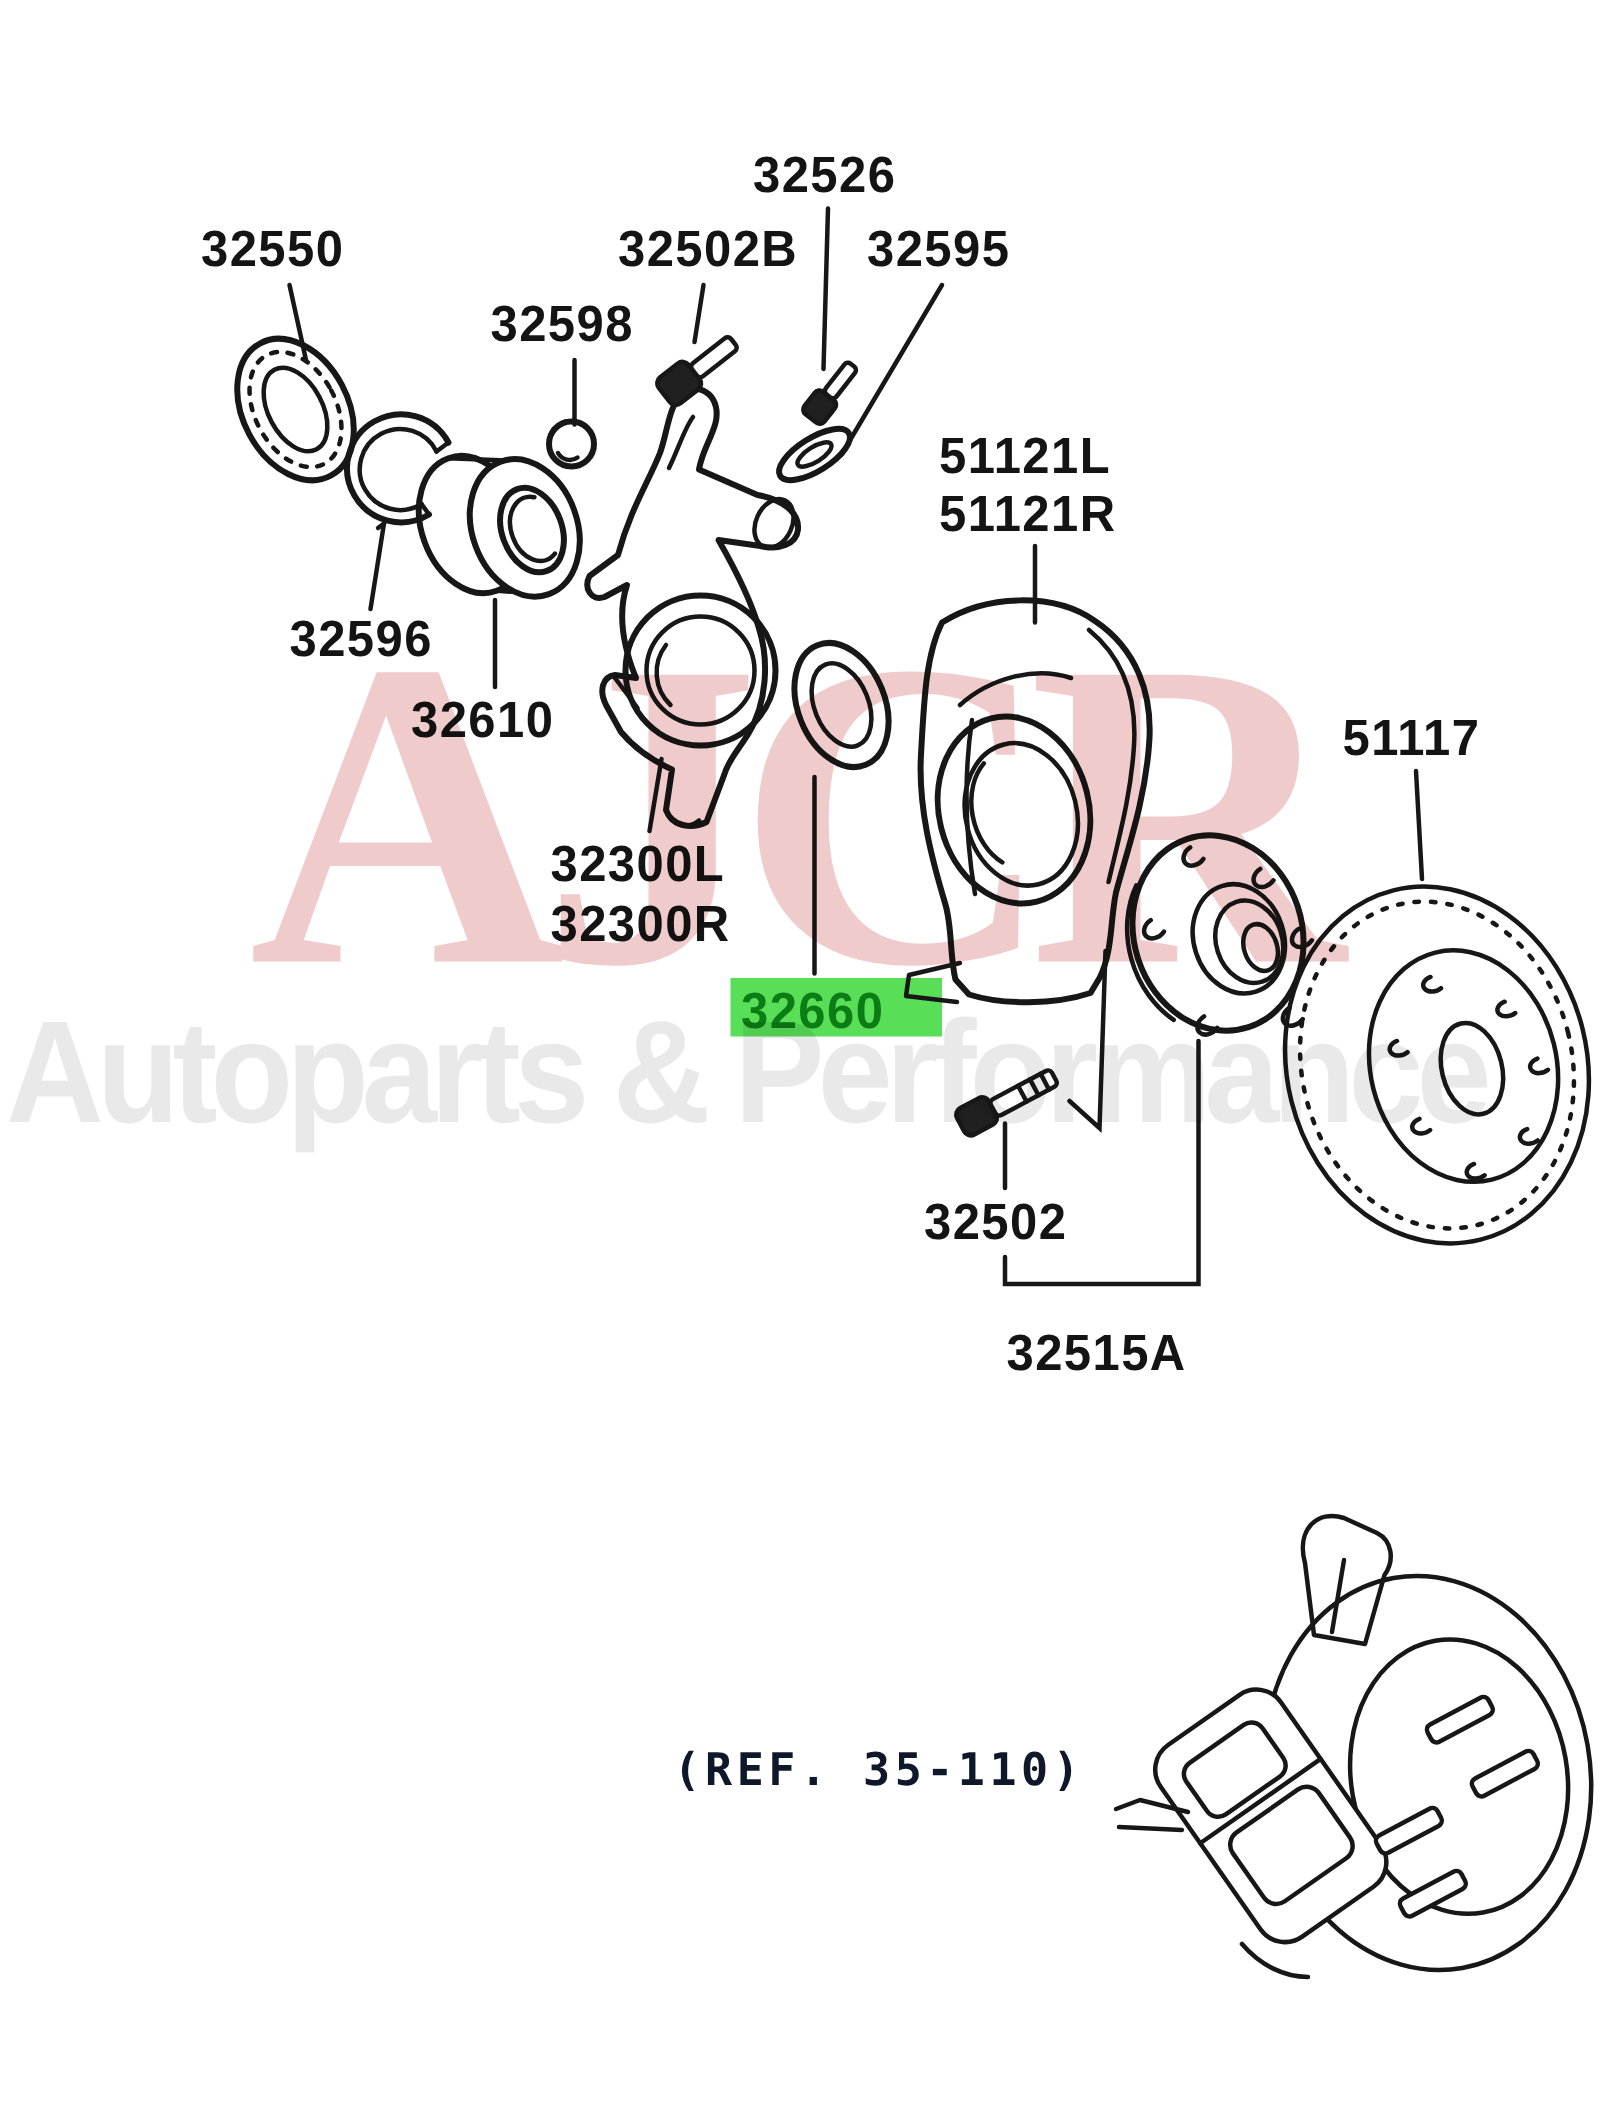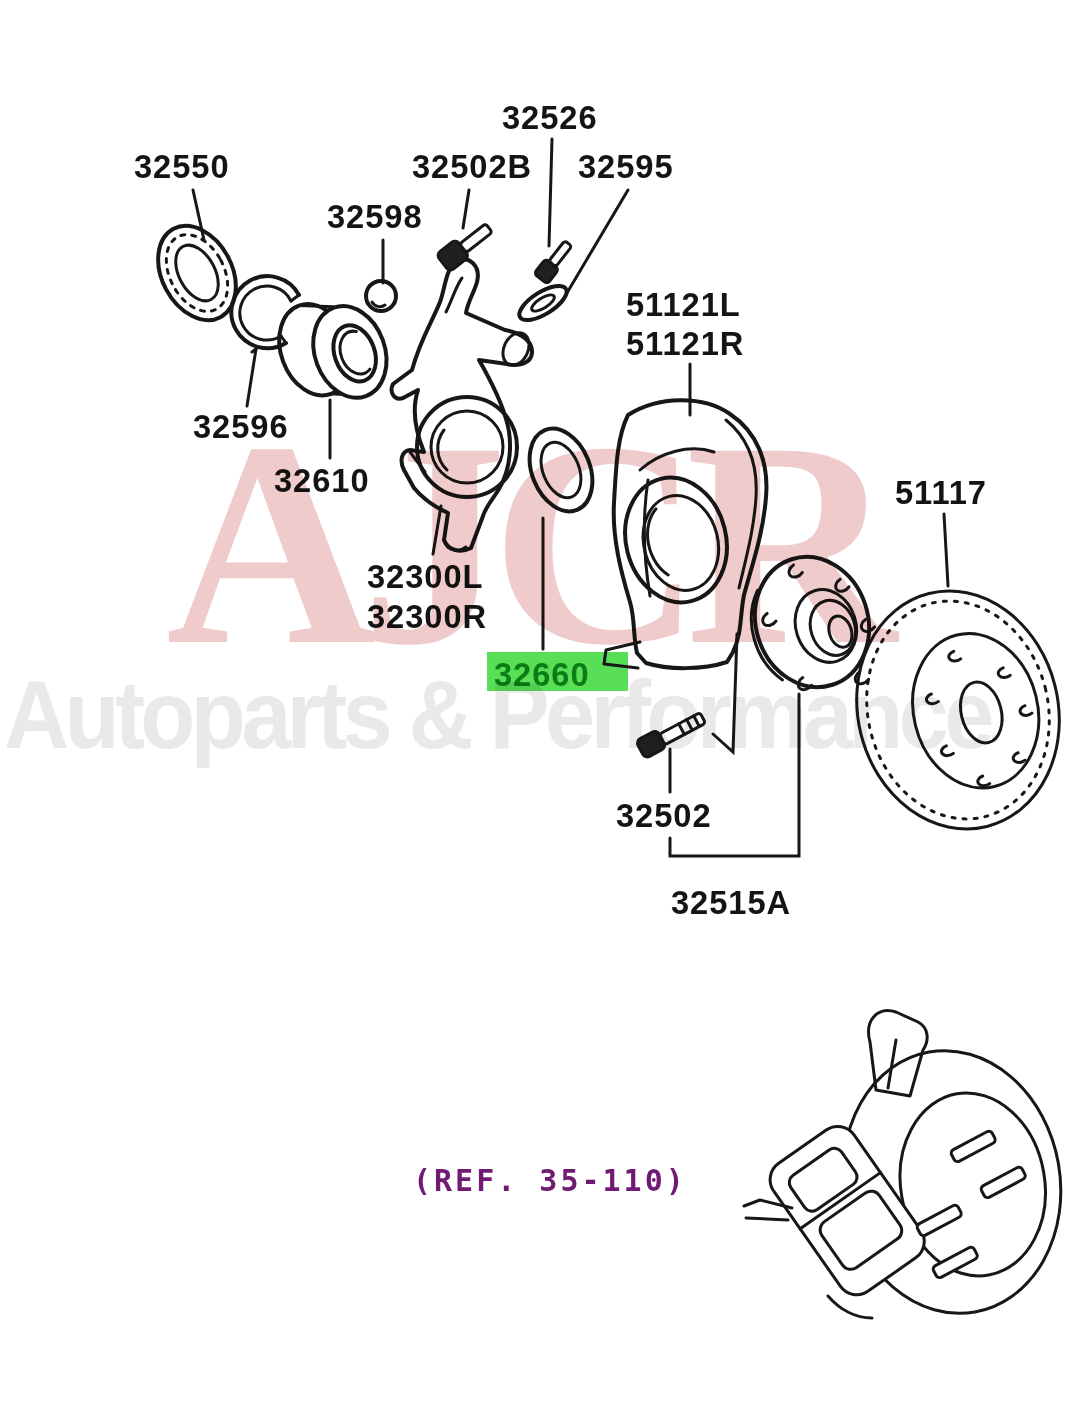--- a/index.html
+++ b/index.html
@@ -14,21 +14,21 @@
   .fw{fill:#ffffff;}
   .dk{fill:#202020;stroke:#171717;}
   .leader{stroke:#171717;stroke-width:3;fill:none;stroke-linecap:round;}
   
   .part-label{
     position:absolute;font-weight:bold;font-size:34px;line-height:1;color:#141414;
     letter-spacing:1px;transform:scaleX(.96);transform-origin:left top;white-space:nowrap;
   }
   .ref-note{
     position:absolute;font-family:"DejaVu Sans Mono",monospace;font-weight:bold;
-    font-size:30px;color:#701a75;letter-spacing:3px;white-space:nowrap;
+    font-size:30px;color:#0f172a;letter-spacing:3px;white-space:nowrap;margin-left:36px;
   }
   
   .hl-box{position:absolute;left:487px;top:652px;width:141px;height:39px;background:#59de58;}
   .hl-text{
     position:absolute;left:494px;top:657px;font-weight:bold;font-size:34px;line-height:1;
     color:#0c7d15;letter-spacing:1px;transform:scaleX(.96);transform-origin:left top;
   }
   
   .wm-brand{
     position:absolute;left:166px;top:398px;font-family:"Liberation Serif",serif;

